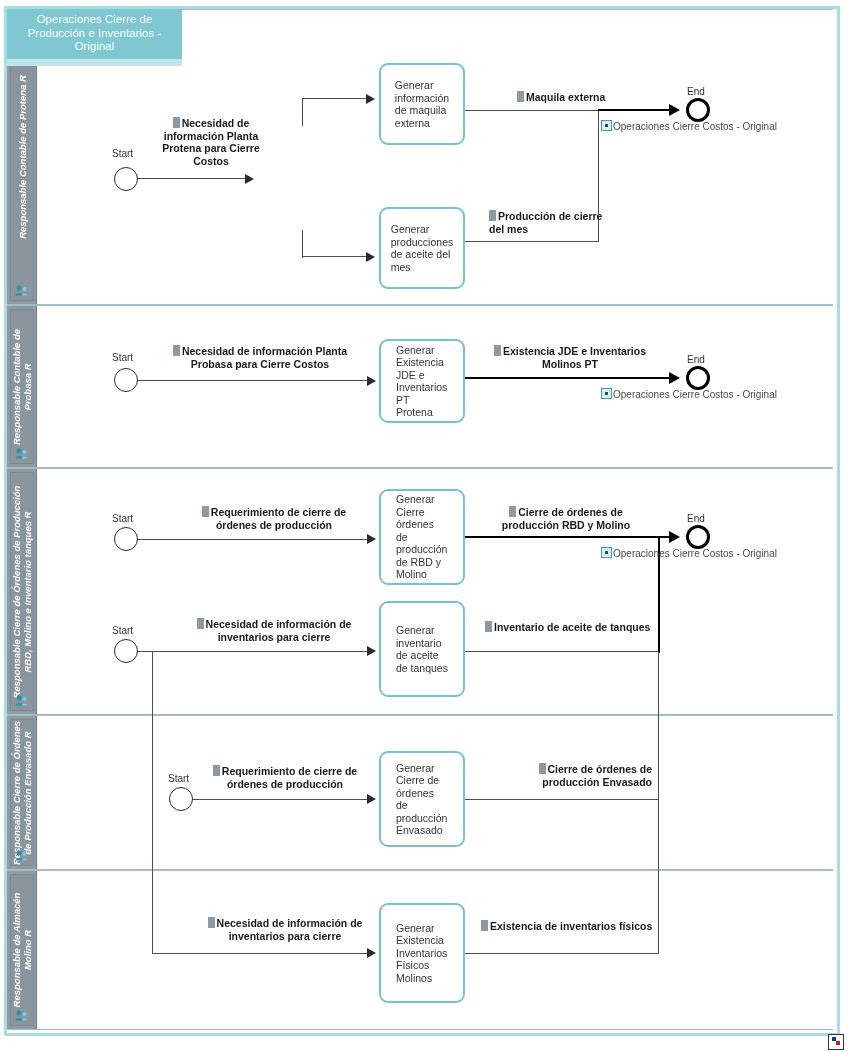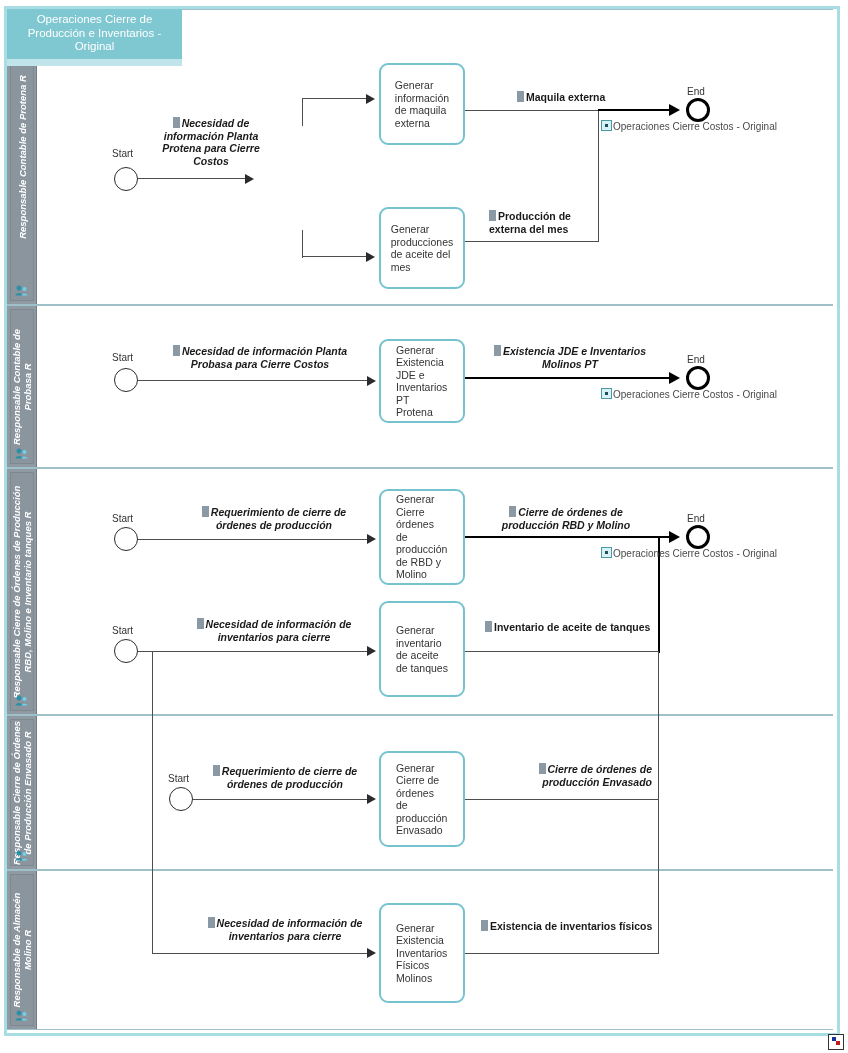--- a/index.html
+++ b/index.html
@@ -192,21 +192,21 @@
     z-index: 4;
   }
   .msg .sq {
     display: inline-block;
     width: 7px;
     height: 11px;
     background: #8a99a3;
     vertical-align: -1px;
     margin-right: 2px;
   }
-  .msg.center { text-align: center; font-style: italic; }
+  .msg.center { text-align: center; }
 
   
   .endnote {
     position: absolute;
     font-size: 10px;
     line-height: 12px;
     color: #4a4a4a;
     white-space: nowrap;
     z-index: 6;
   }
@@ -343,21 +343,21 @@
   <div class="arrow" style="left:366px; top:252px;"></div>
 
   <div class="task" style="left:379px; top:207px; width:86px; height:82px;">
     <span>Generar producciones de aceite del mes</span>
   </div>
 
   <div class="msg" style="left:489px; top:91px; width:150px;margin-left:28px;">
     <span class="sq"></span><span>Maquila externa</span>
   </div>
   <div class="msg" style="left:489px; top:210px; width:120px;">
-    <span class="sq"></span><span>Producción de externa del mes</span>
+    <span class="sq"></span><span>Producción de cierre del mes</span>
   </div>
 
   <div class="ln h" style="left:465px; top:110px; width:134px;"></div>
   <div class="ln h" style="left:465px; top:241px; width:134px;"></div>
   <div class="ln v" style="left:598px; top:110px; height:132px;"></div>
   <div class="ln thick h" style="left:598px; top:109px; width:78px;"></div>
   <div class="arrow big" style="left:669px; top:104px;"></div>
 
   <div class="event-label" style="left:687px; top:86px;">End</div>
   <div class="event end" style="left:686px; top:98px; width:24px; height:24px;"></div>

